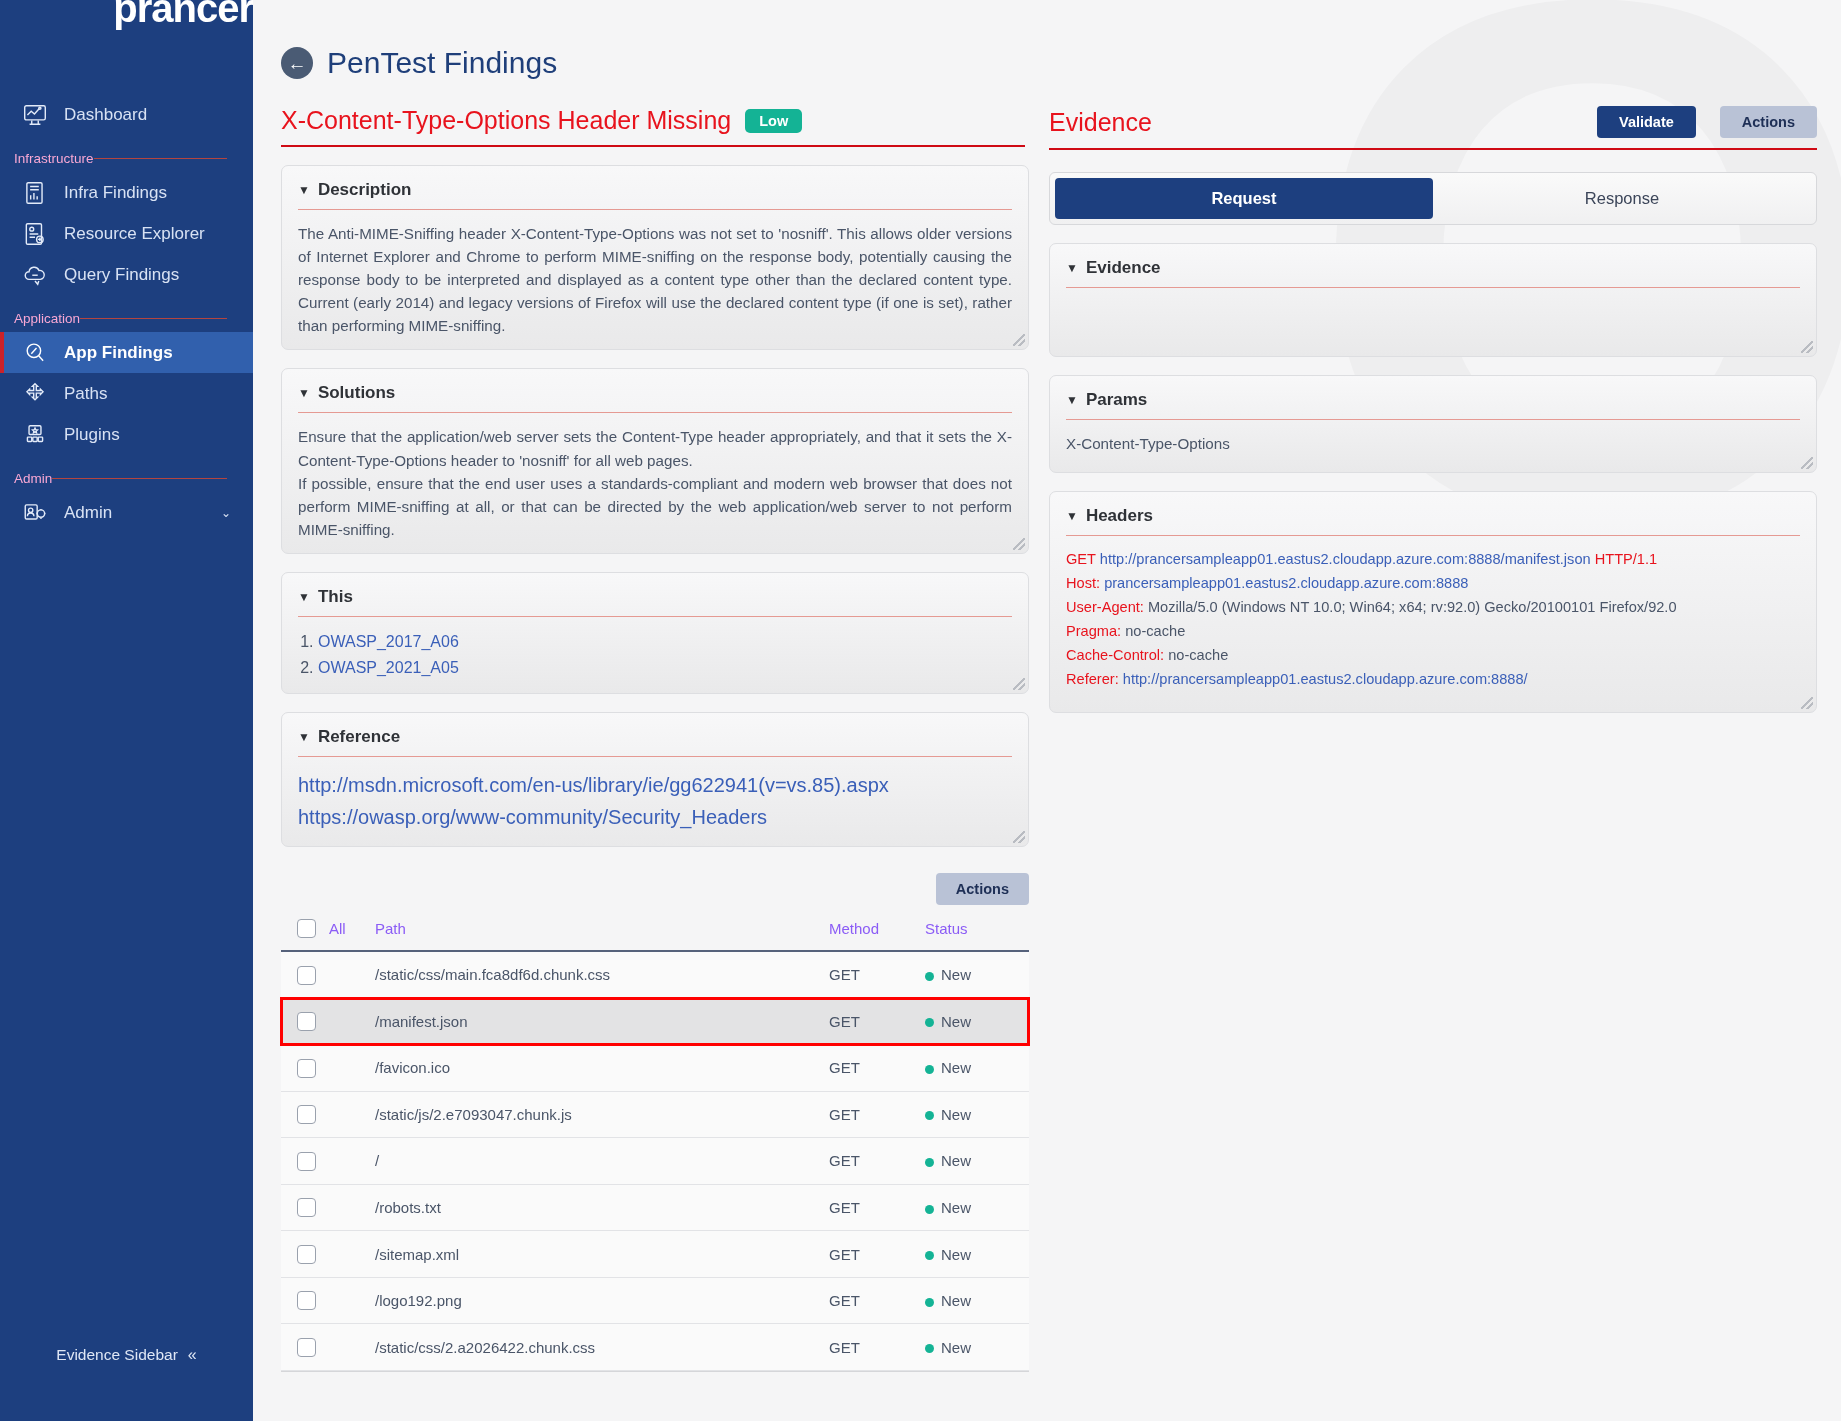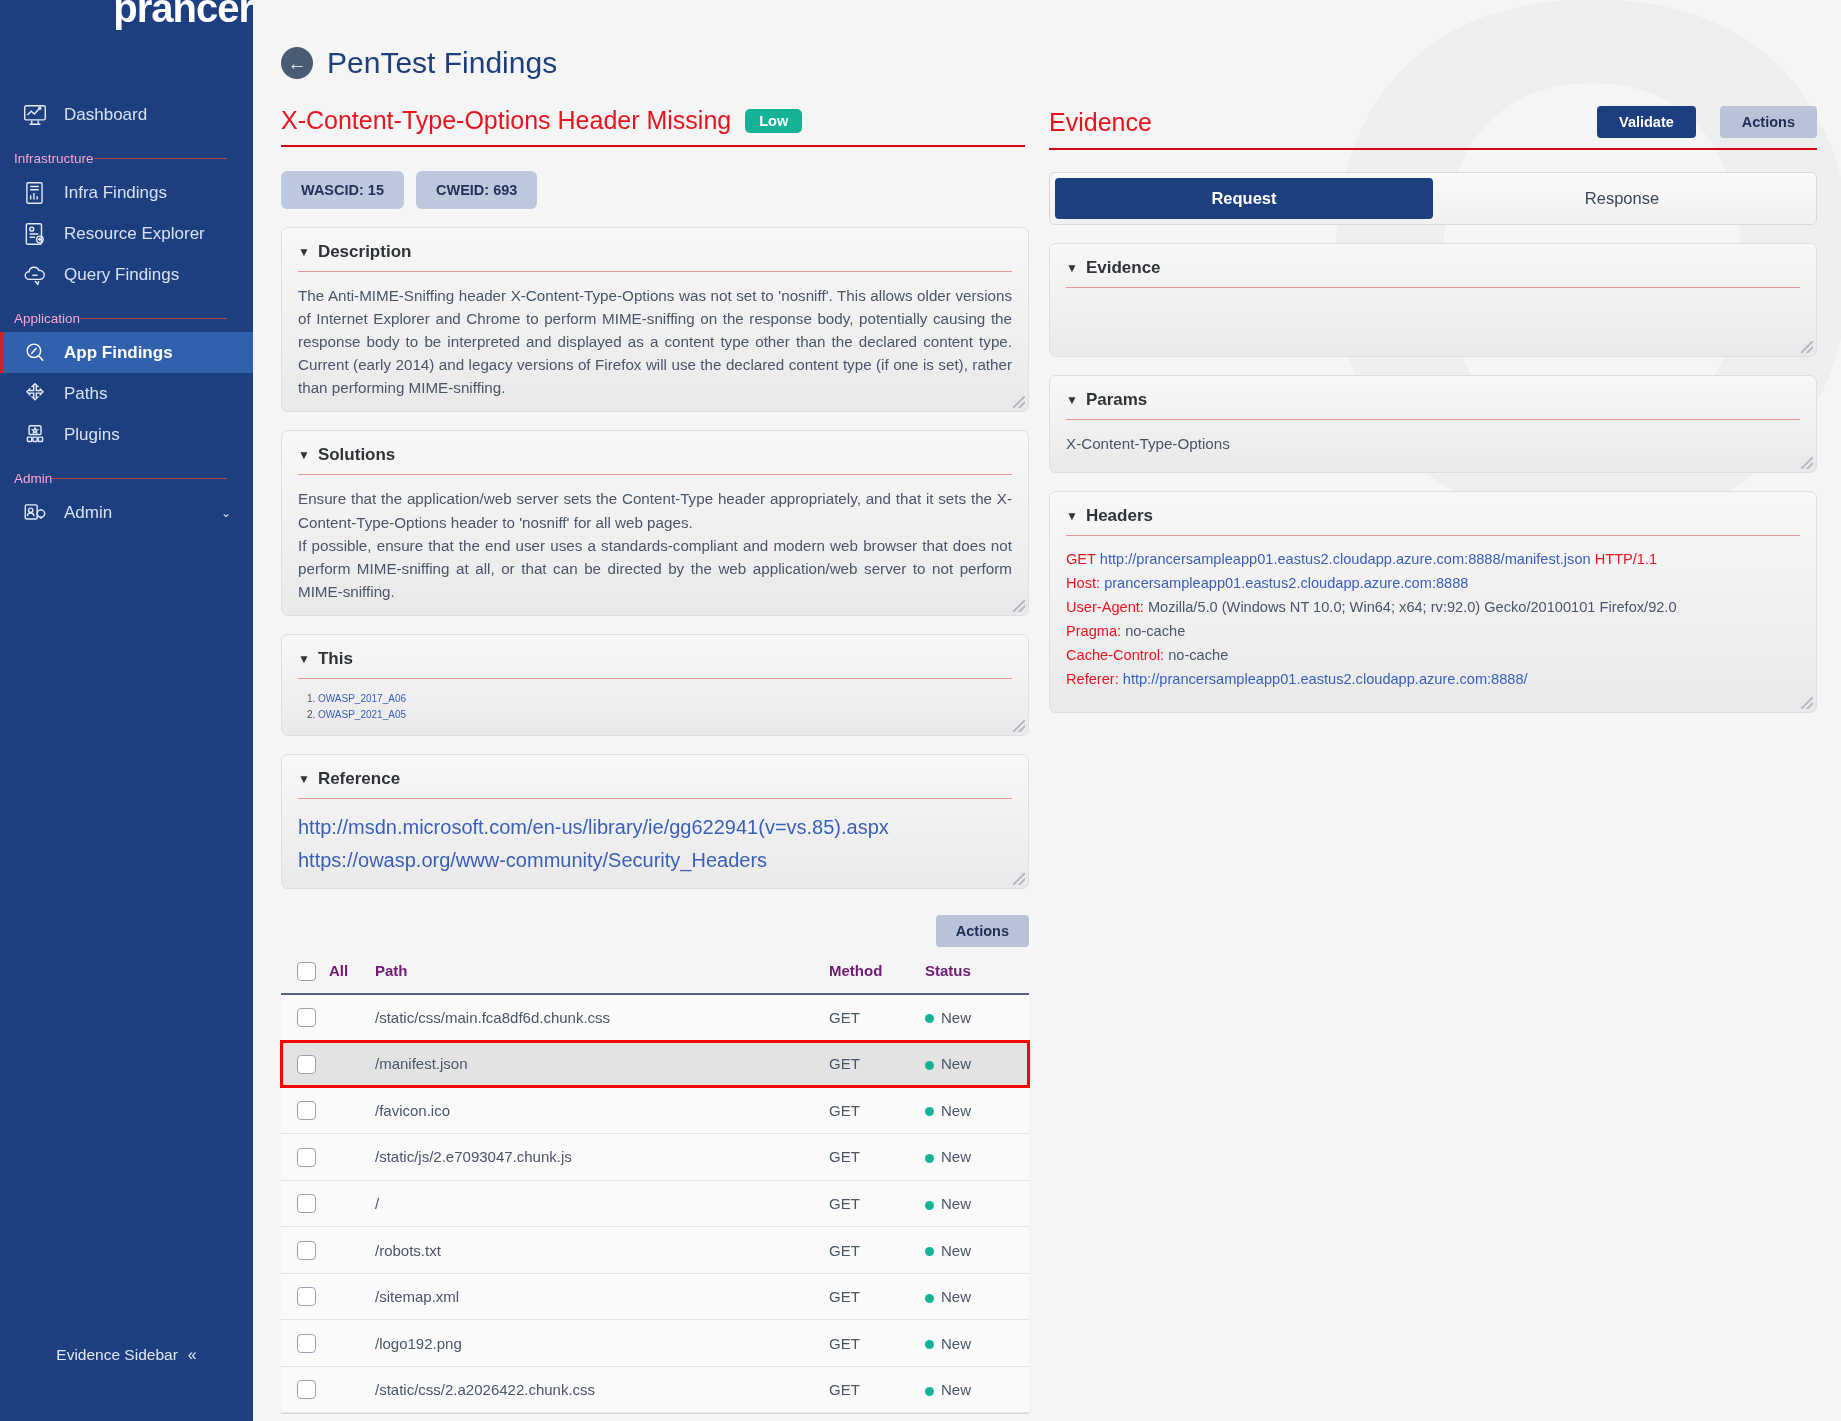--- a/index.html
+++ b/index.html
@@ -134,38 +134,38 @@
   .resizer {
     position: absolute; right: 3px; bottom: 3px;
     width: 12px; height: 12px; cursor: nwse-resize;
   }
   .resizer::after {
     content: ""; position: absolute; inset: 0;
     background:
       linear-gradient(135deg, transparent 0 45%, #b9bcc2 45% 55%, transparent 55% 100%),
       linear-gradient(135deg, transparent 0 70%, #b9bcc2 70% 80%, transparent 80% 100%);
   }
-  .tag-list { margin: 0 0 0 20px; font-size: 10px; line-height: 1.62; }
+  .tag-list { margin: 0 0 0 20px; font-size: 16px; line-height: 1.62; }
   .tag-list li { color: #4a5568; }
   .tag-list a, .ref-link {
     color: #3a5fb8; text-decoration: none; cursor: pointer;
   }
   .ref-link { display: block; font-size: 20px; line-height: 1.62; }
 
   
   .table-wrap { margin-top: 26px; position: relative; }
   .actions-btn-row { display: flex; justify-content: flex-end; }
   .actions-btn {
     background: #b9c2d6; color: #1e2f56;
     font-size: 14.5px; font-weight: 600;
     padding: 8px 20px; border-radius: 4px; cursor: pointer;
   }
   table { width: 100%; border-collapse: collapse; margin-top: 6px; }
   thead th {
-    font-size: 15px; font-weight: 700; color: #701a75;
+    font-size: 15px; font-weight: 400; color: #8b5cf6;
     text-align: left; padding: 8px 0 12px 0;
     border-bottom: 2px solid #56627b;
   }
   tbody td {
     font-size: 15px; color: #4a5568;
     padding: 13px 0; border-bottom: 1px solid #e2e3e6;
     background: #fafafa;
   }
   .cell-check { width: 48px; padding-left: 16px !important; }
   .cell-path { }
@@ -368,24 +368,20 @@
 
       <div class="cols">
 
         <div class="col-left">
 
           <div class="finding-title-row">
             <div class="finding-title">X-Content-Type-Options Header Missing</div>
             <div class="sev-badge">Low</div>
           </div>
 
-          <div class="idpills">
-            <div class="pill">WASCID: 15</div>
-            <div class="pill">CWEID: 693</div>
-          </div>
 
           <div class="card">
             <div class="card-title">
               <span class="tri">▼</span>
               <span>Description</span>
             </div>
             <div class="card-rule"></div>
             <div class="card-body">The Anti-MIME-Sniffing header X-Content-Type-Options was not set to 'nosniff'. This allows older versions of Internet Explorer and Chrome to perform MIME-sniffing on the response body, potentially causing the response body to be interpreted and displayed as a content type other than the declared content type. Current (early 2014) and legacy versions of Firefox will use the declared content type (if one is set), rather than performing MIME-sniffing.</div>
             <div class="resizer"></div>
           </div>

